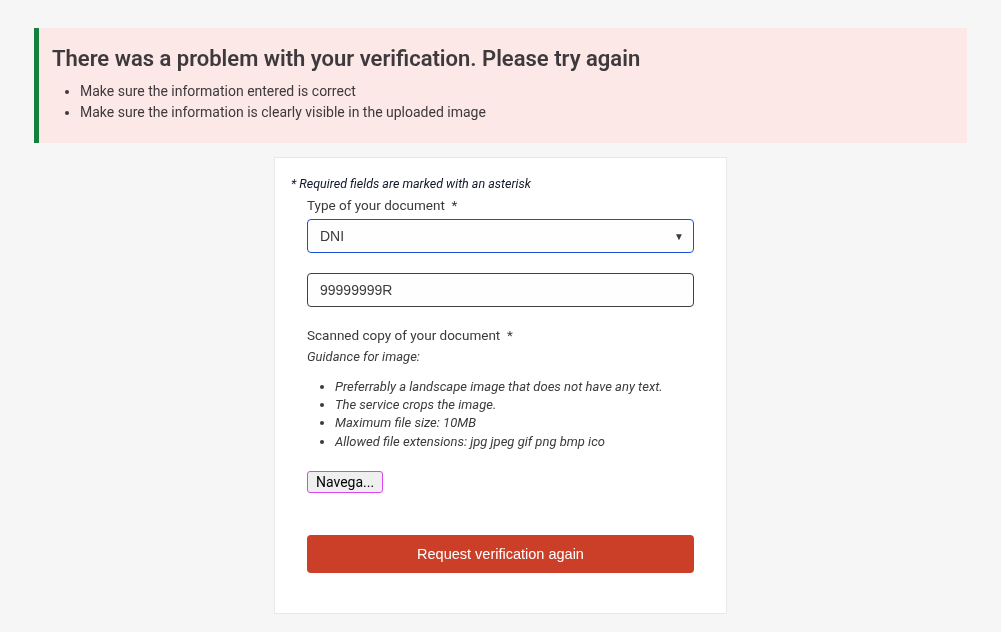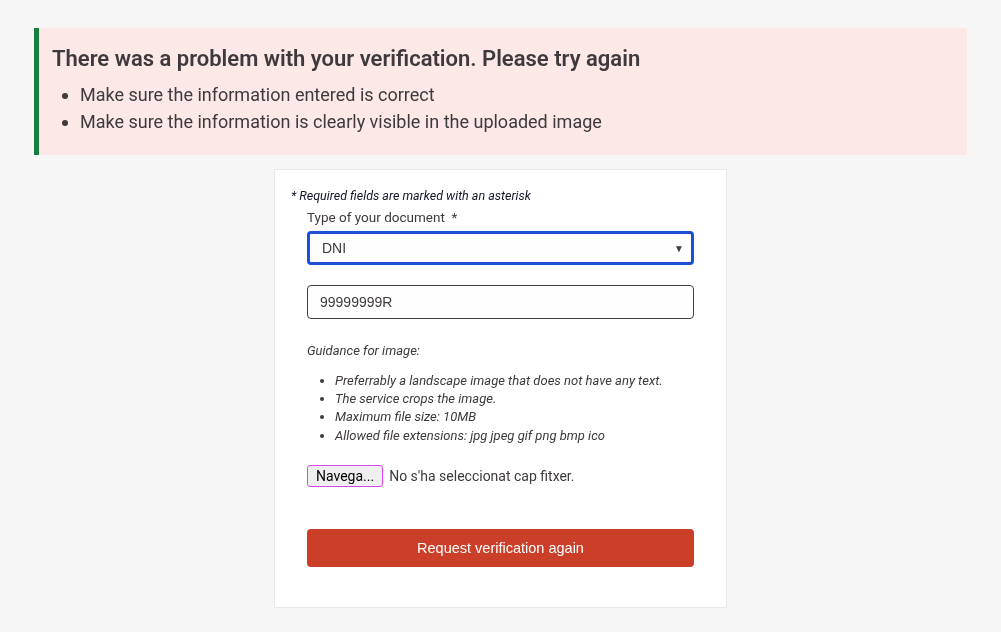--- a/index.html
+++ b/index.html
@@ -23,21 +23,21 @@
     }
     .alert-title {
       font-size: 22px;
       font-weight: 600;
       color: #3d393c;
       margin-bottom: 10px;
     }
     .alert-list {
       list-style: disc;
       padding-left: 28px;
-      font-size: 18px;
+      font-size: 14px;
       color: #3d393c;
       line-height: 1.5;
     }
     .card {
       width: 453px;
       margin: 0 auto;
       background: #fff;
       border: 1px solid #e8e8e8;
       padding: 18px 16px 40px 16px;
     }
@@ -59,21 +59,21 @@
     .field-label .req {
       color: #3d393c;
     }
     .select-wrap {
       position: relative;
       margin-bottom: 20px;
     }
     .select {
       width: 100%;
       height: 34px;
-      border: 3px solid #1d4ed8;
+      border: 1px solid #1d4ed8;
       border-radius: 4px;
       padding: 0 28px 0 12px;
       font-size: 14px;
       background: #fefefe;
       appearance: none;
       -webkit-appearance: none;
       cursor: pointer;
       color: #3d393c;
     }
     .select-caret {
@@ -166,28 +166,31 @@
     </label>
     <div class="select-wrap">
       <select class="select">
         <option>DNI</option>
       </select>
       <span class="select-caret">▼</span>
     </div>
 
     <input type="text" class="text-input" value="99999999R" style="">
 
+    <label class="field-label">
+      <span>Scanned copy of your document</span>
+      &nbsp;<span class="req">*</span>
+    </label>
     <p class="guidance-title">Guidance for image:</p>
     <ul class="guidance-list">
       <li>Preferrably a landscape image that does not have any text.</li>
       <li>The service crops the image.</li>
       <li>Maximum file size: 10MB</li>
       <li>Allowed file extensions: jpg jpeg gif png bmp ico</li>
     </ul>
 
     <div class="file-row">
       <button type="button" class="file-button">Navega...</button>
-      <span class="file-status">No s'ha seleccionat cap fitxer.</span>
     </div>
 
     <button type="submit" class="submit-button">Request verification again</button>
   </div>
 </div>
 
 </body></html>

